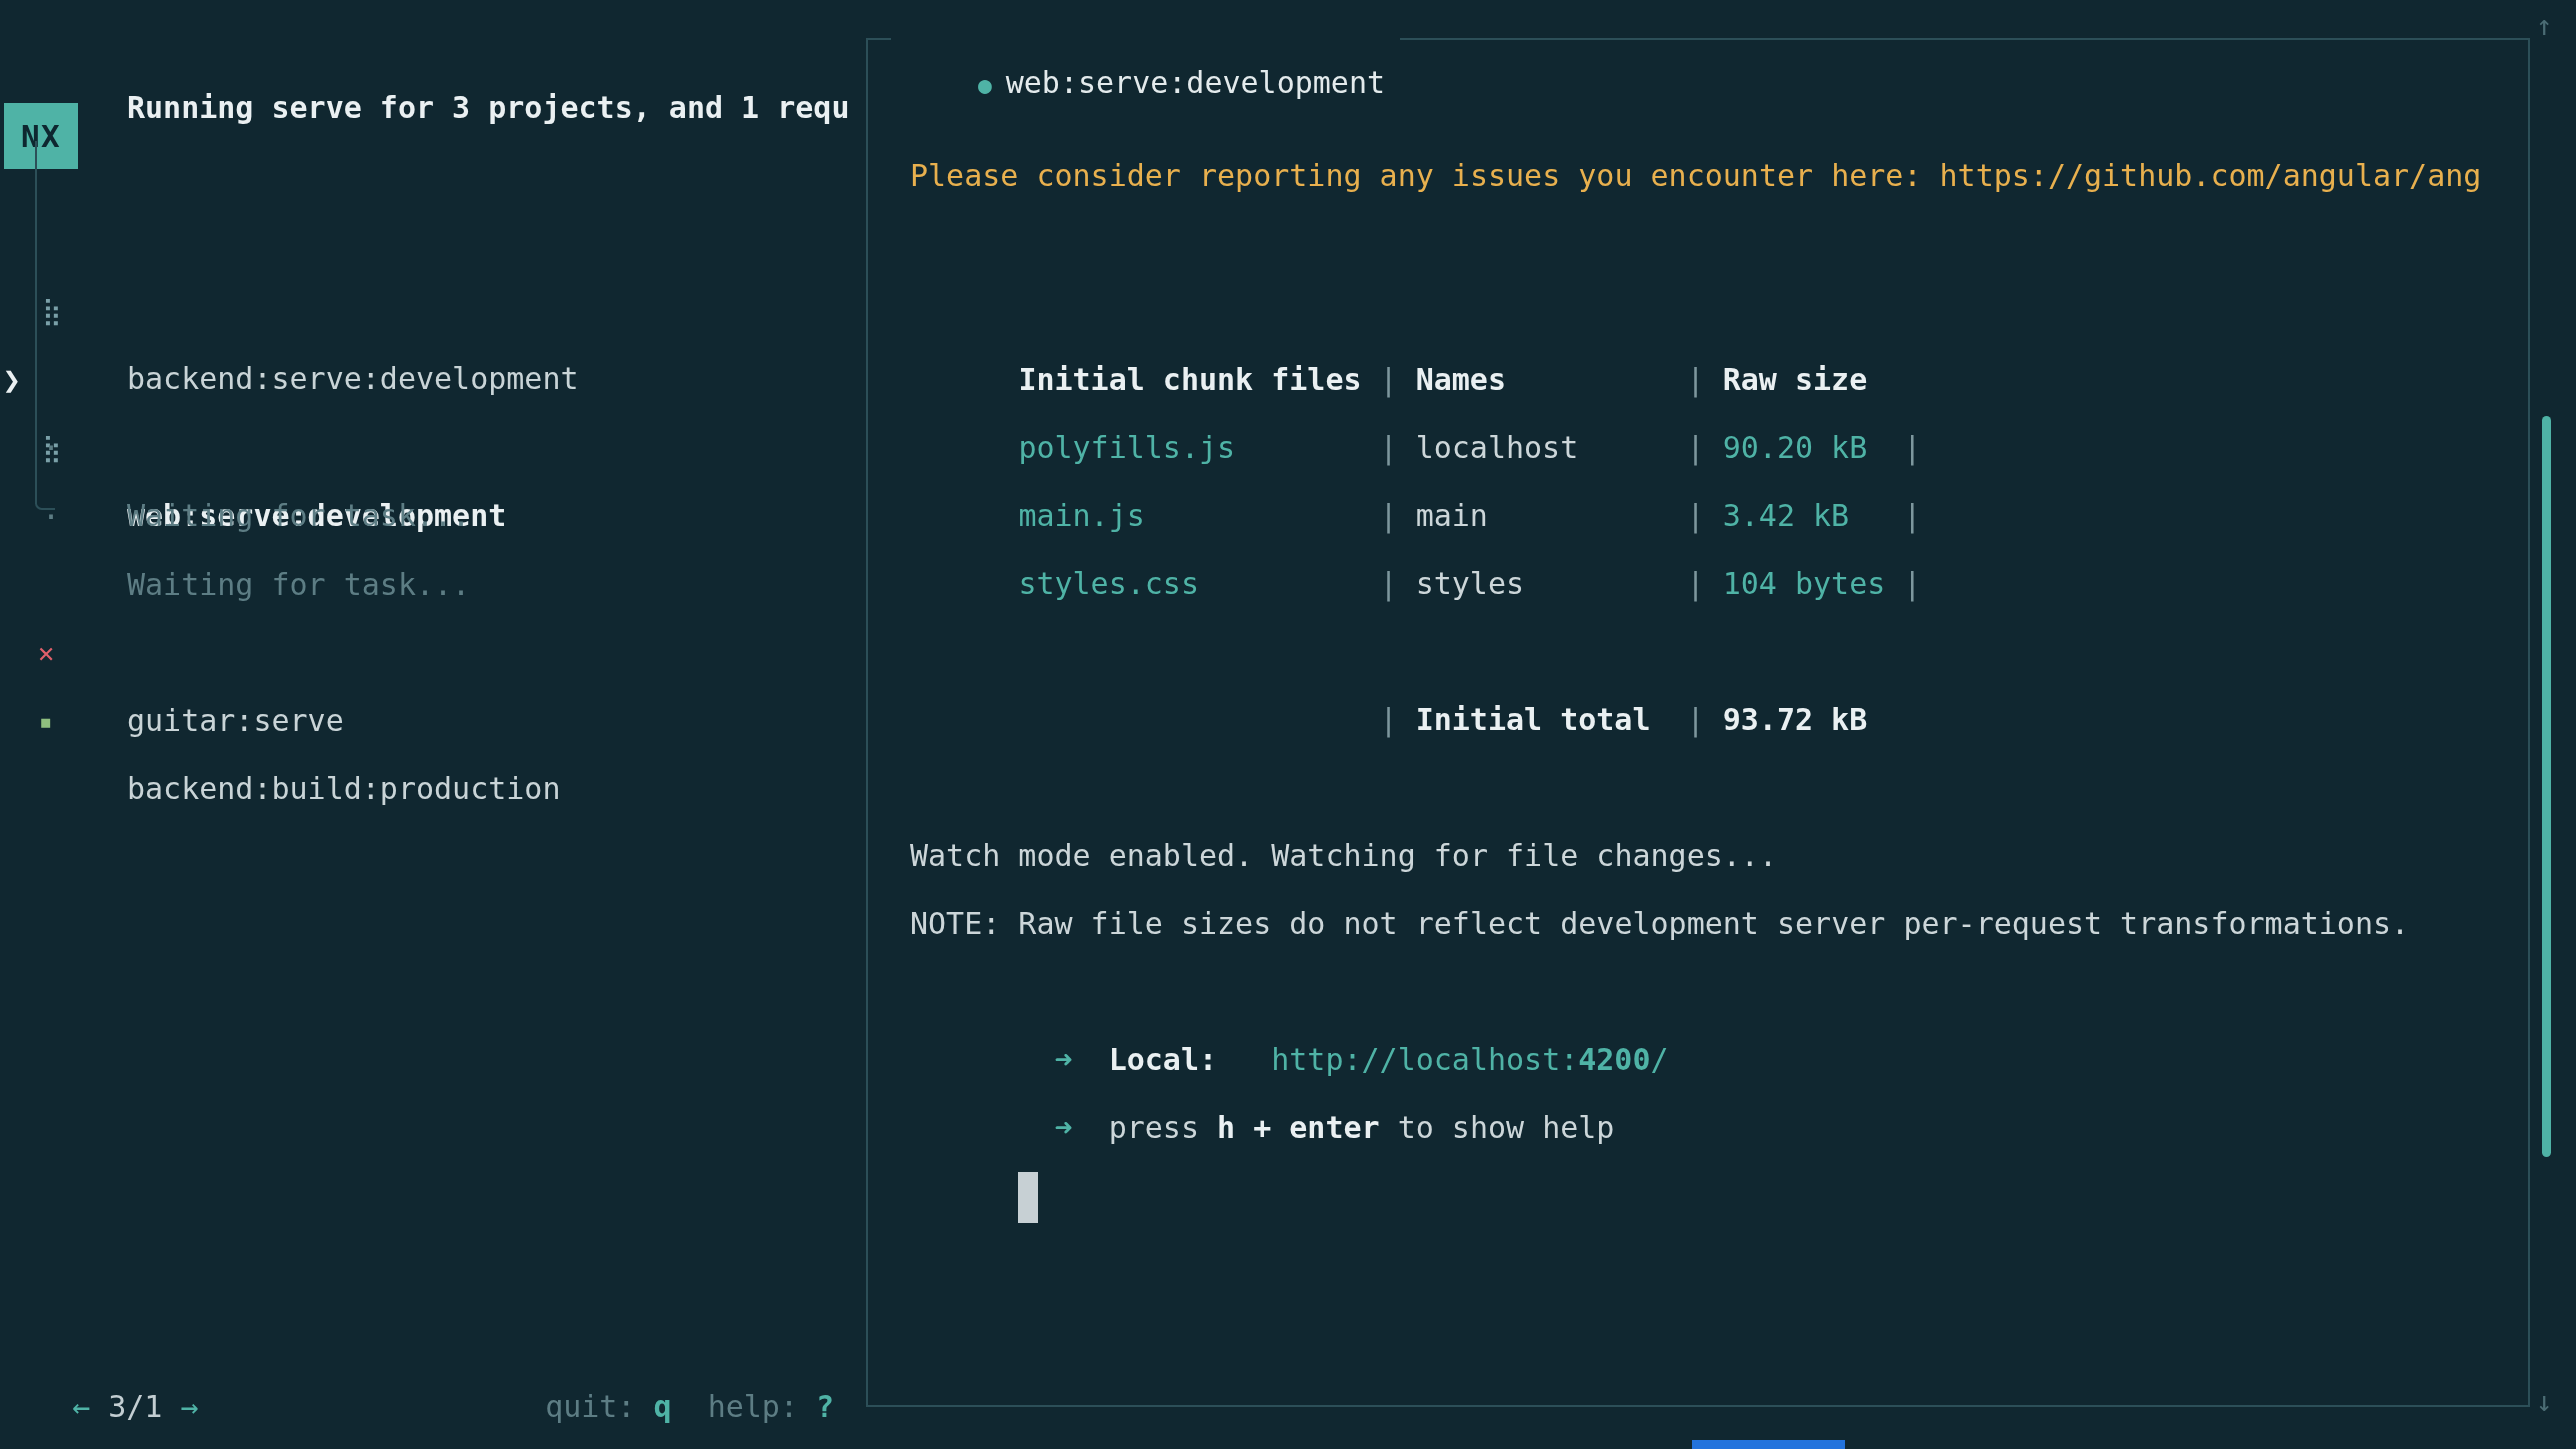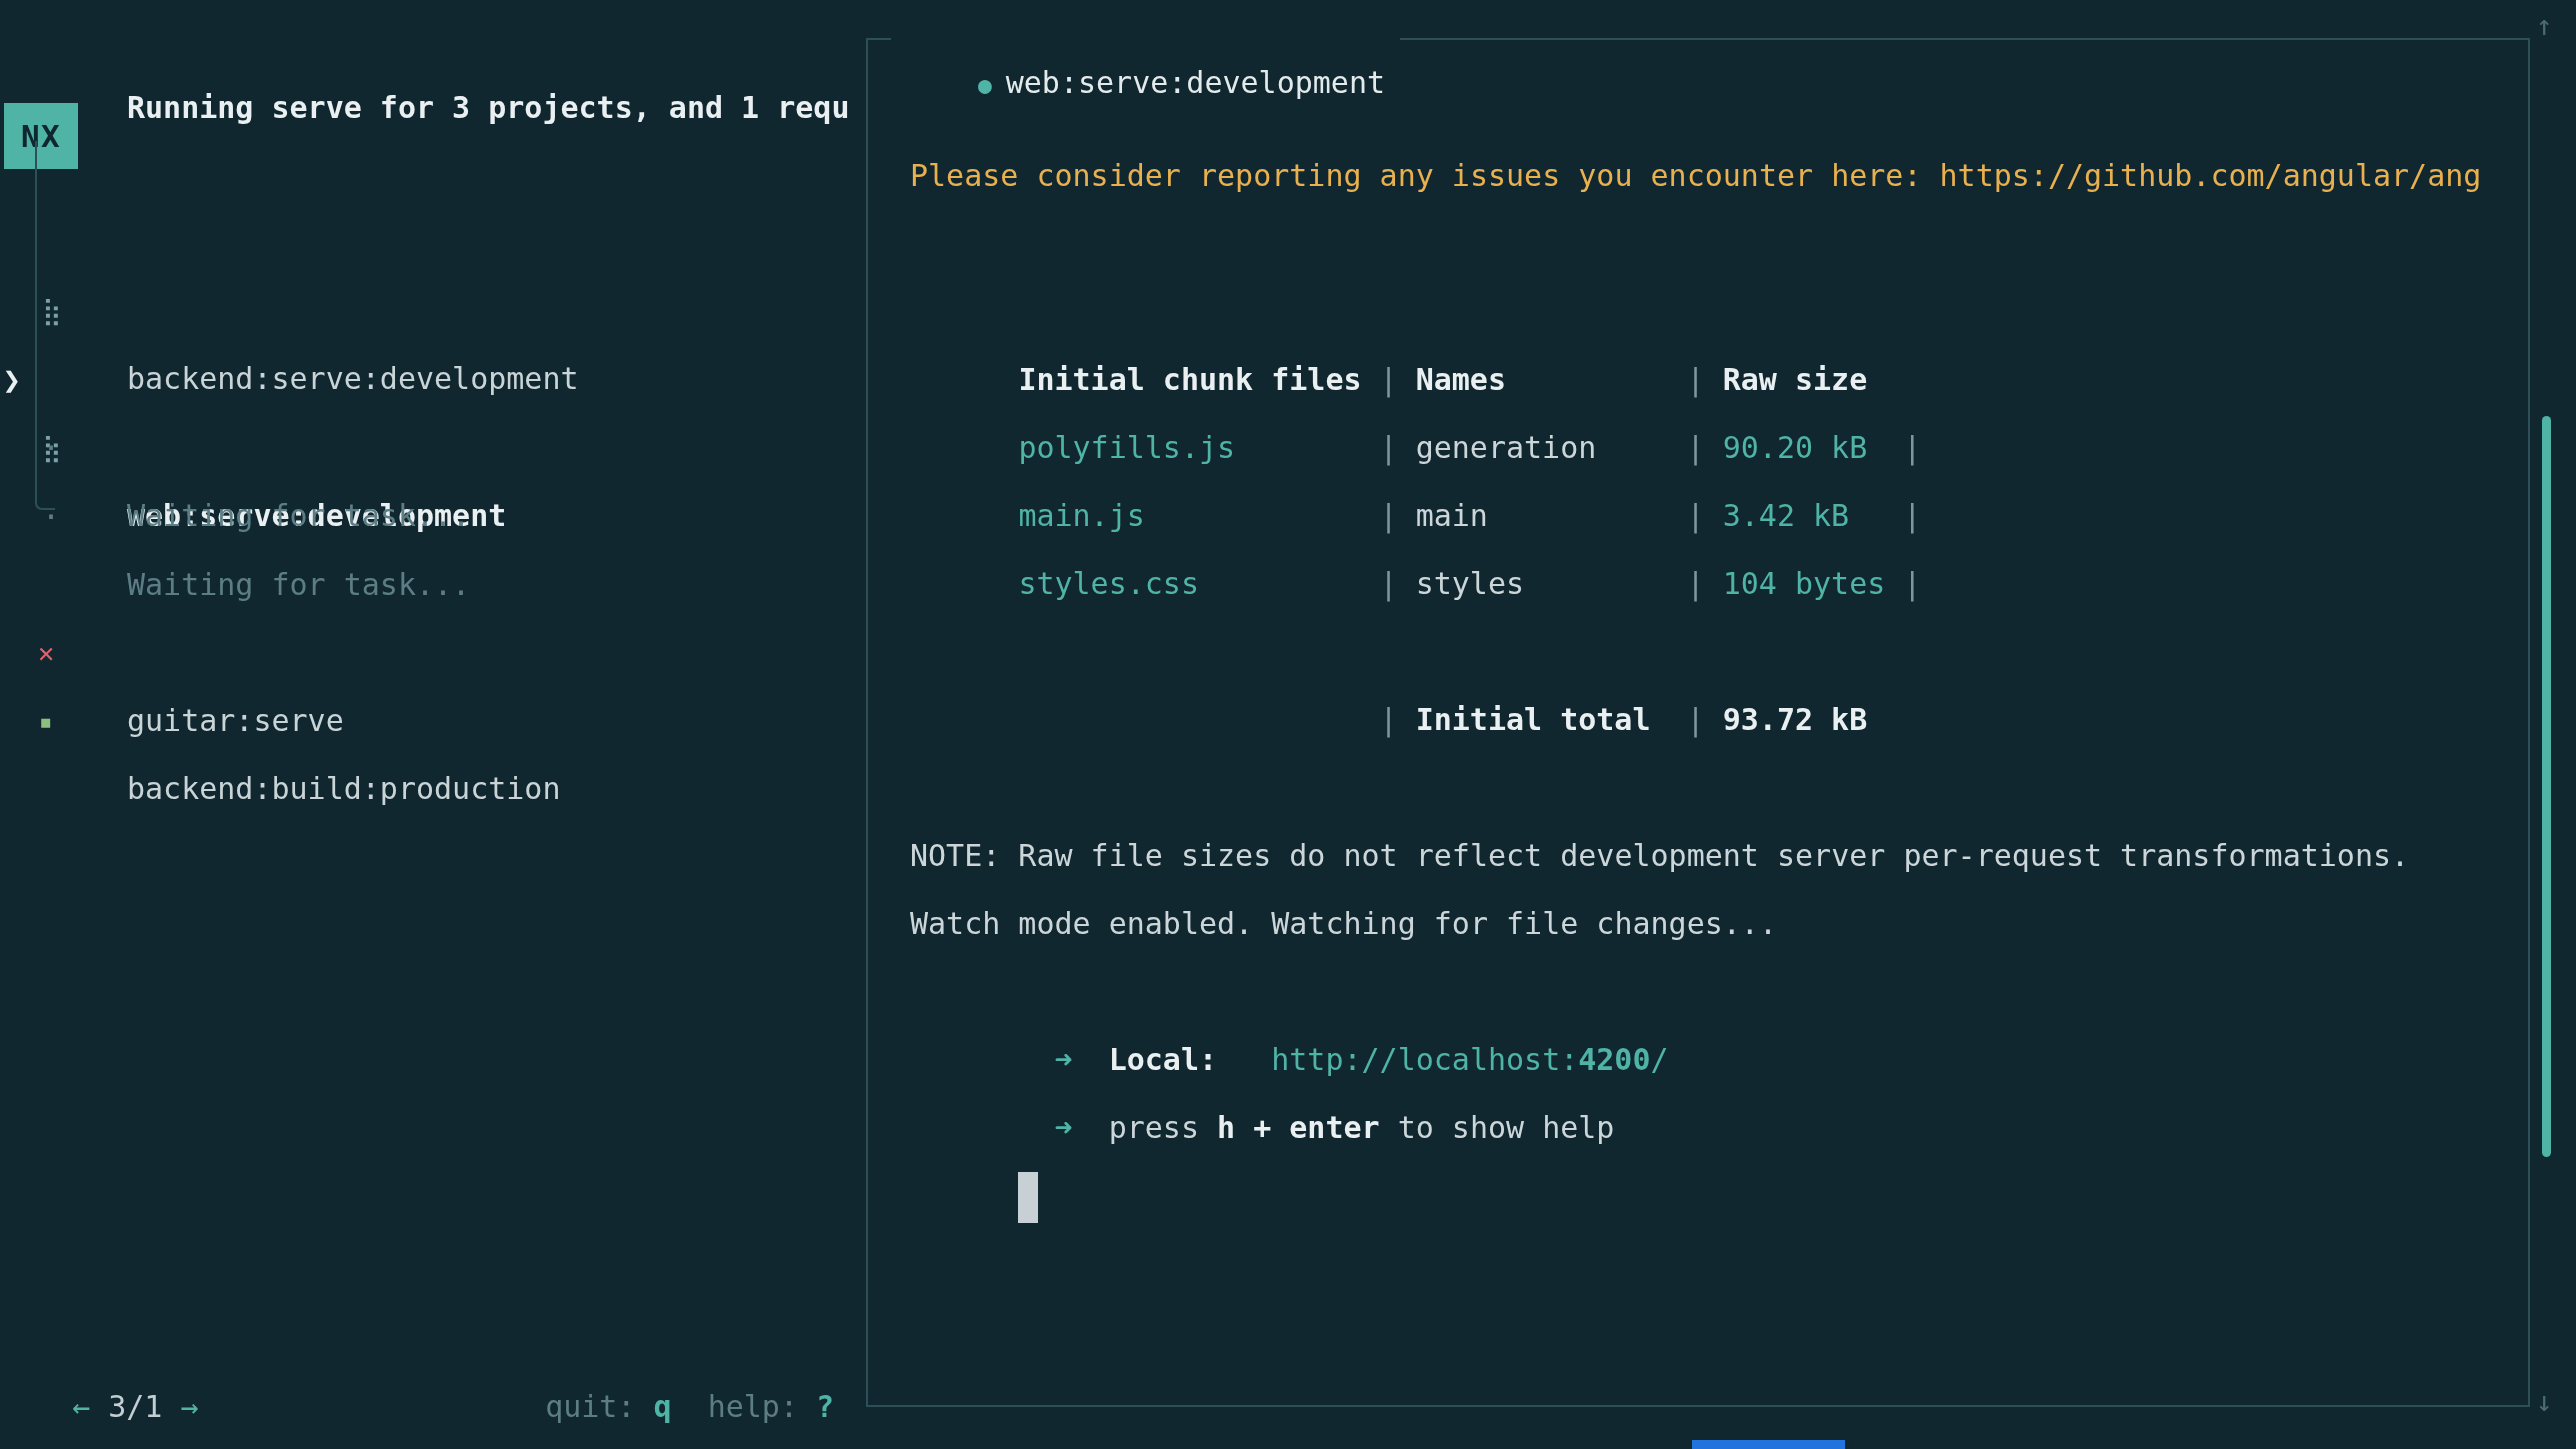--- a/index.html
+++ b/index.html
@@ -158,21 +158,21 @@
 
     <div class="line yellow">Please consider reporting any issues you encounter here: https://github.com/angular/ang</div>
 
     <div class="blank"></div>
 
     <div class="line">
       <span class="col-file b bright">Initial chunk files</span><span class="sep pipe">|</span><span class="col-name b bright">Names</span><span class="sep pipe">|</span><span class="col-size b bright">Raw size</span>
     </div>
 
     <div class="line">
-      <span class="col-file teal">polyfills.js</span><span class="sep pipe">|</span><span class="col-name">generation</span><span class="sep pipe">|</span><span class="col-size teal">90.20 kB</span><span class="sep-end pipe">|</span>
+      <span class="col-file teal">polyfills.js</span><span class="sep pipe">|</span><span class="col-name">localhost</span><span class="sep pipe">|</span><span class="col-size teal">90.20 kB</span><span class="sep-end pipe">|</span>
     </div>
 
     <div class="line">
       <span class="col-file teal">main.js</span><span class="sep pipe">|</span><span class="col-name">main</span><span class="sep pipe">|</span><span class="col-size teal">3.42 kB</span><span class="sep-end pipe">|</span>
     </div>
 
     <div class="line">
       <span class="col-file teal">styles.css</span><span class="sep pipe">|</span><span class="col-name">styles</span><span class="sep pipe">|</span><span class="col-size teal">104 bytes</span><span class="sep-end pipe">|</span>
     </div>
 
@@ -180,22 +180,22 @@
 
     <div class="line">
       <span class="indent19"></span><span class="sep pipe">|</span><span class="col-name b bright">Initial total</span><span class="sep pipe">|</span><span class="col-size b bright">93.72 kB</span>
     </div>
 
     <div class="blank"></div>
 
 
     <div class="blank"></div>
 
+    <div class="line">Watch mode enabled. Watching for file changes...</div>
     <div class="line">NOTE: Raw file sizes do not reflect development server per-request transformations.</div>
-    <div class="line">Watch mode enabled. Watching for file changes...</div>
 
     <div class="line">
       <span class="arrow-ic">➜</span><span class="local-lbl">Local:</span><span class="local-url teal"><span>http://localhost:</span><span class="b">4200</span><span>/</span></span>
     </div>
 
     <div class="line">
       <span class="arrow-ic">➜</span><span class="press-pre">press </span><span class="b bright">h + enter</span><span> to show help</span>
     </div>
 
     <div class="line">

